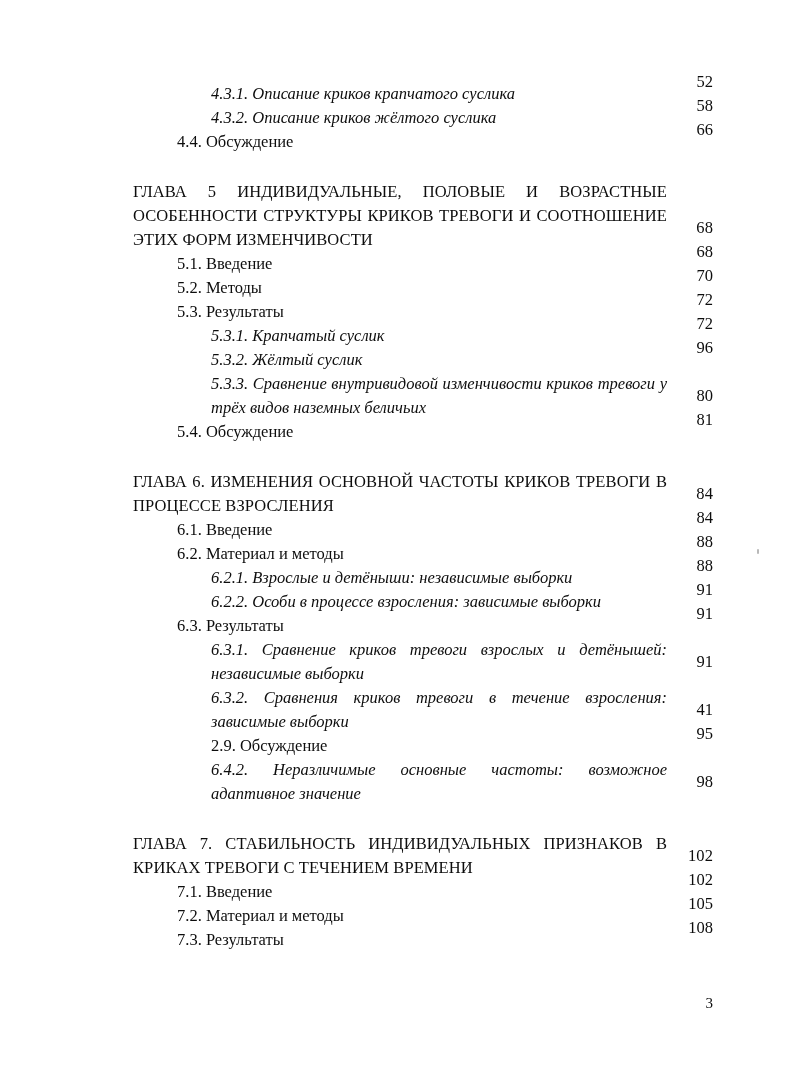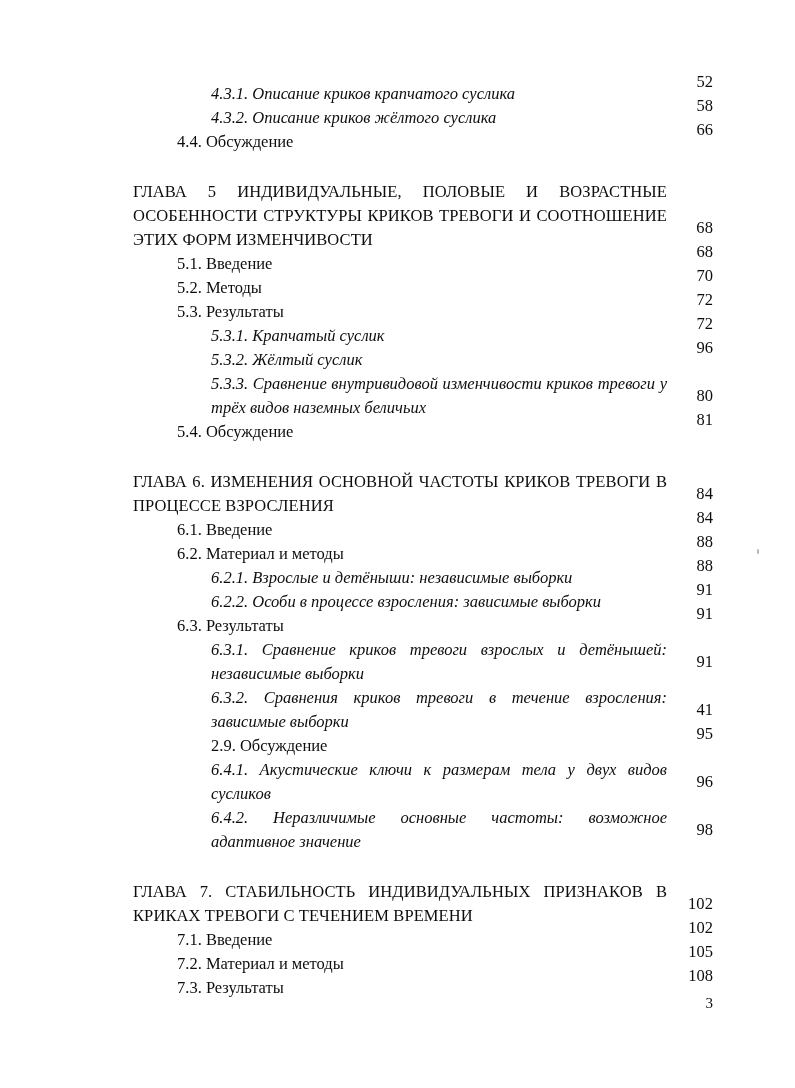--- a/index.html
+++ b/index.html
@@ -183,24 +183,20 @@
         </div>
         <div class="row lvl-3 subsect just">
           <span class="txt">6.3.2. Сравнения криков тревоги в течение взросления: зависимые выборки</span>
           <span class="pg">41</span>
         </div>
         <div class="row lvl-3 sect">
           <span class="txt">2.9. Обсуждение</span>
           <span class="pg">95</span>
         </div>
         <div class="row lvl-3 subsect just">
-          <span class="txt">6.4.1. Акустические ключи к размерам тела у двух видов сусликов</span>
-          <span class="pg">96</span>
-        </div>
-        <div class="row lvl-3 subsect just">
           <span class="txt">6.4.2. Неразличимые основные частоты: возможное адаптивное значение</span>
           <span class="pg">98</span>
         </div>
       </div>
       <div class="block gap-chapter">
         <div class="row lvl-chap chapter just">
           <span class="txt">ГЛАВА 7. СТАБИЛЬНОСТЬ ИНДИВИДУАЛЬНЫХ ПРИЗНАКОВ В КРИКАХ ТРЕВОГИ С ТЕЧЕНИЕМ ВРЕМЕНИ</span>
           <span class="pg">102</span>
         </div>
         <div class="row lvl-2 sect">

